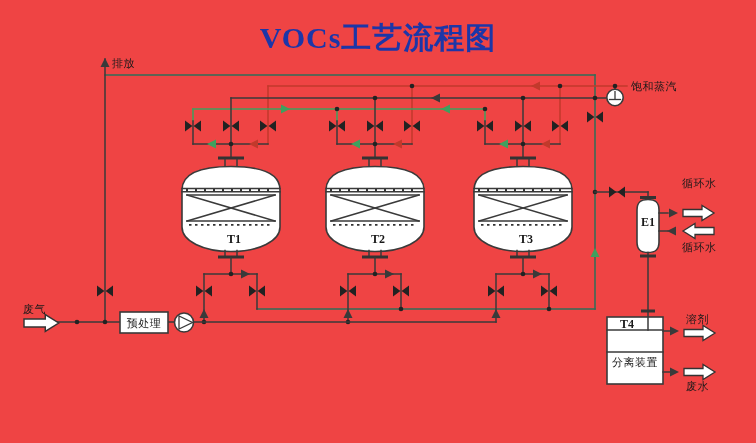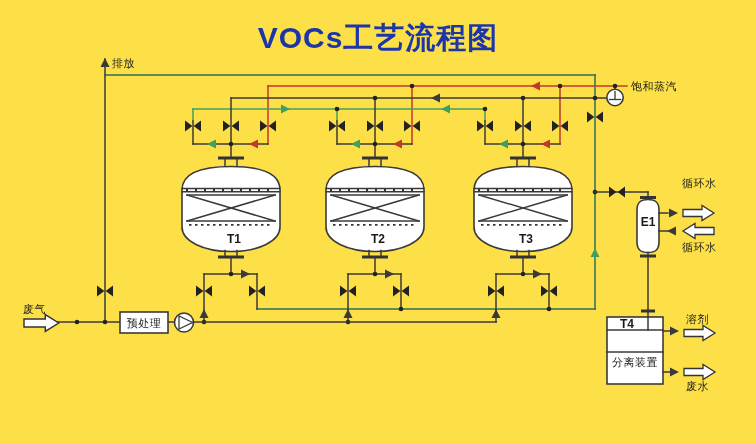--- a/index.html
+++ b/index.html
@@ -1,17 +1,17 @@
 <!DOCTYPE html>
 <html><head>
 <meta charset="utf-8">
 <style>
   html,body { margin:0; padding:0; background:#ffffff; }
-  #canvas { position:relative; width:756px; height:443px; background:#fde047; overflow:hidden;
-            font-family:Liberation Sans, sans-serif; }
+  #canvas { position:relative; width:756px; height:443px; background:#ef4444; overflow:hidden;
+            font-family:Liberation Serif, serif; }
   svg { position:absolute; left:0; top:0; }
   .p  { stroke:#3a3a3a; stroke-width:1.5; fill:none; stroke-linecap:square; }
   .pr { stroke:#c2392b; }
   .pg { stroke:#3fa05e; }
   .pt { stroke:#2e6e58; }
   .flg { stroke:#333; stroke-width:3; fill:none; stroke-linecap:butt; }
   .vessel { fill:#ffffff; stroke:#3a3a3a; stroke-width:1.6; }
   .thin { stroke:#3a3a3a; stroke-width:1.3; fill:none; }
   .lbl { font-size:11px; fill:#1a1a1a; letter-spacing:0.5px; }
   .tag { font-size:12px; fill:#1a1a1a; font-weight:bold; }

